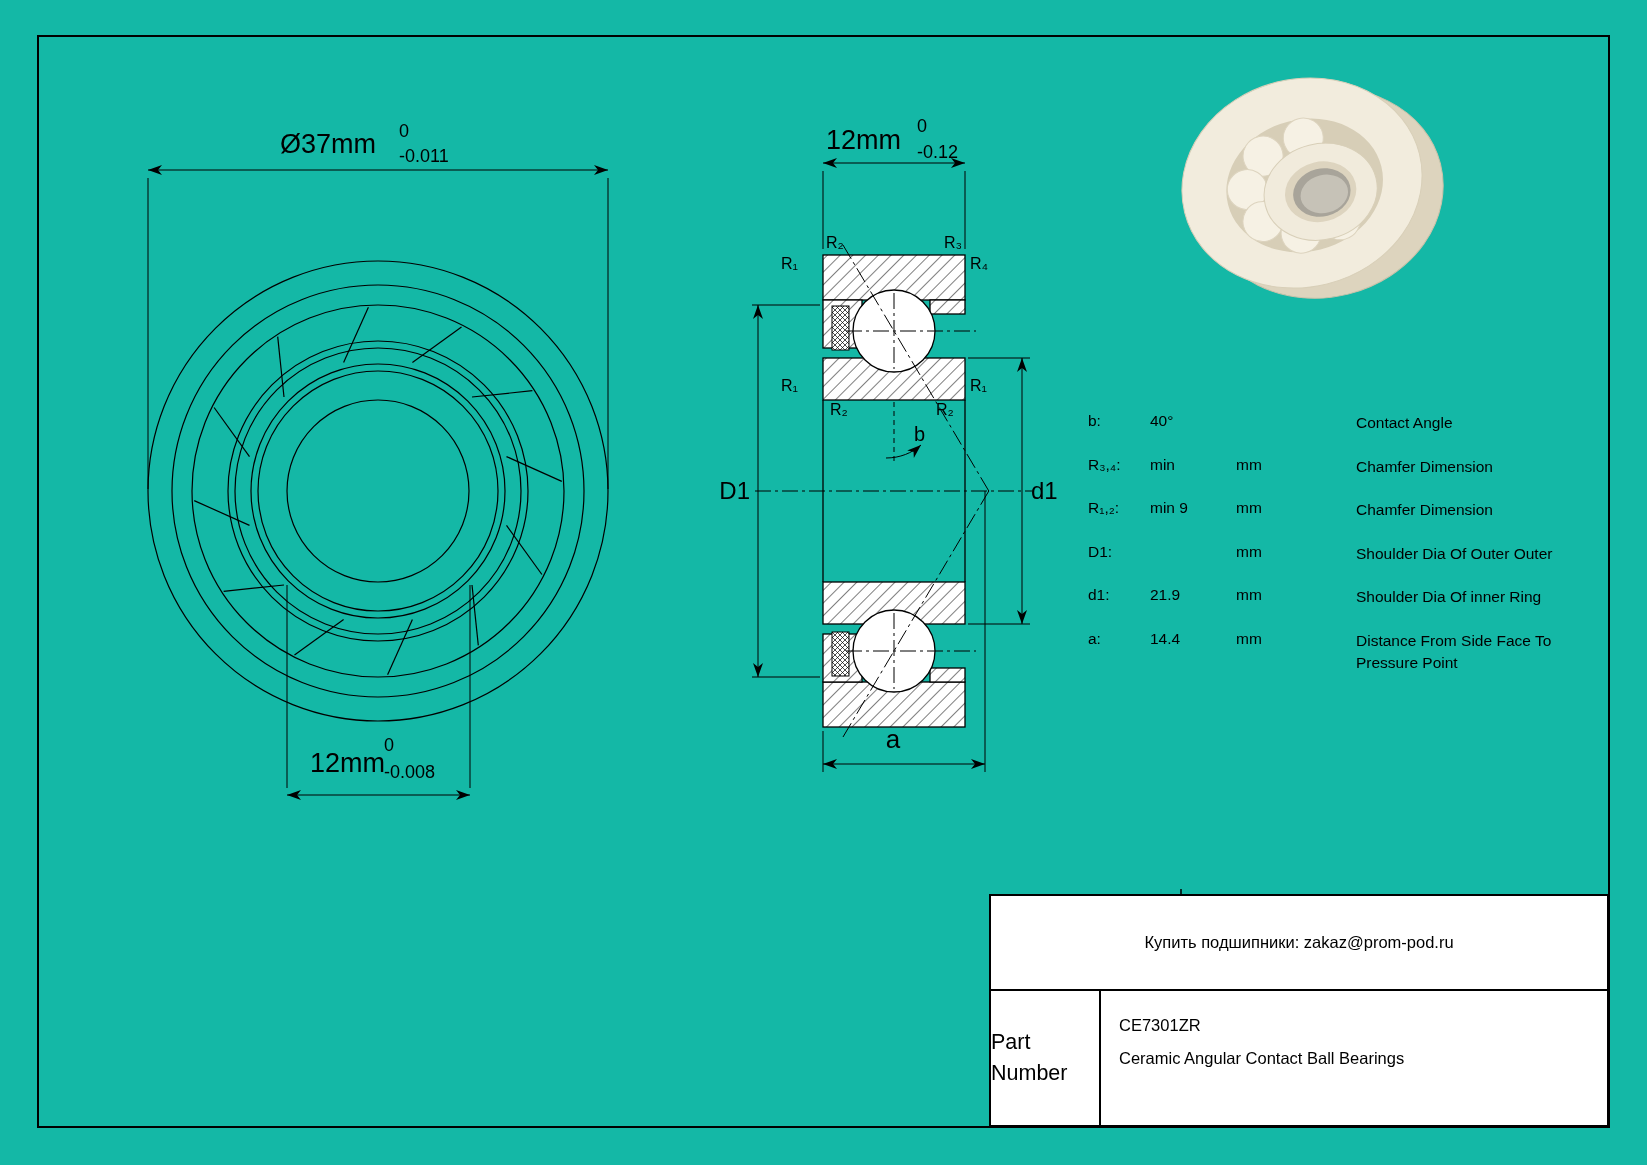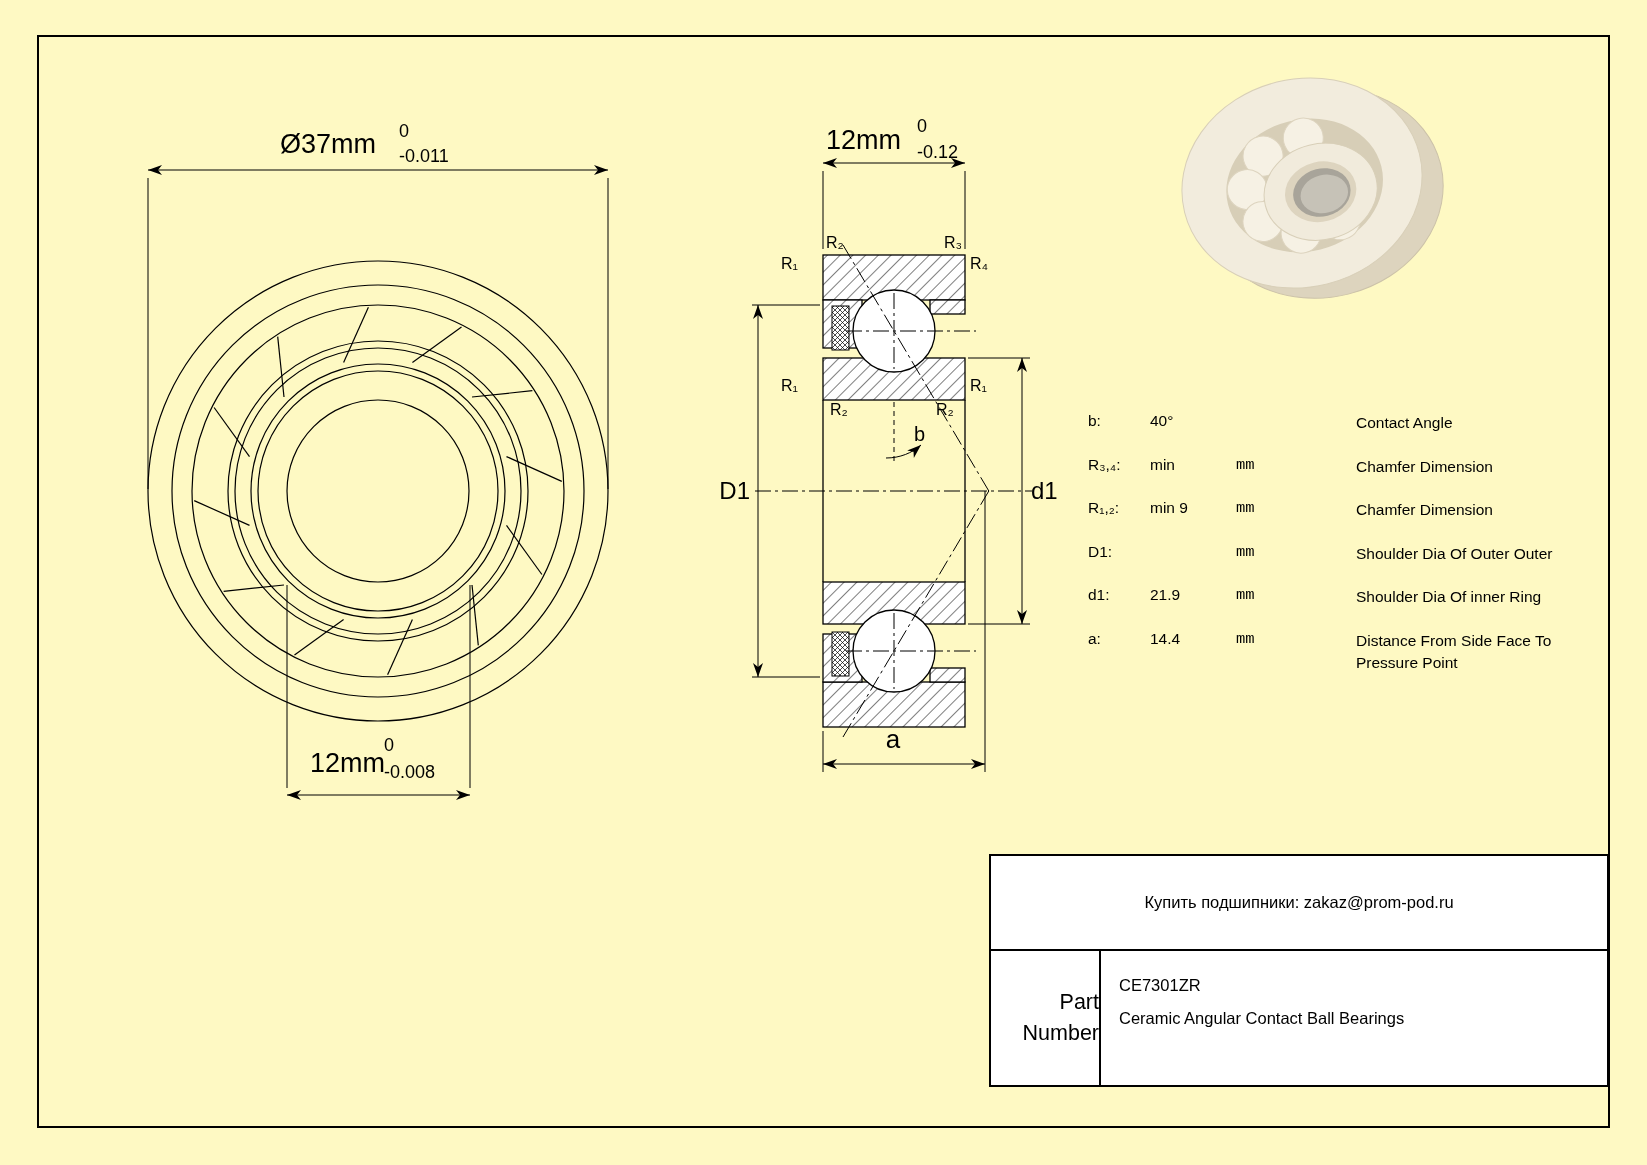--- a/index.html
+++ b/index.html
@@ -1,32 +1,32 @@
 <!DOCTYPE html>
 <html><head>
 <meta charset="utf-8">
 <style>
   html,body{margin:0;padding:0;background:#ffffff;}
-  #page{position:relative;width:1647px;height:1165px;background:#fef9c3;
+  #page{position:relative;width:1647px;height:1165px;background:#14b8a6;
         font-family:"Liberation Sans",sans-serif;color:#000;overflow:hidden;}
   svg{position:absolute;left:0;top:0;}
   svg text{font-family:"Liberation Sans",sans-serif;fill:#000;}
   .spec{position:absolute;left:1088px;top:412px;width:500px;}
   .spec-row{display:flex;height:43.5px;font-size:15.5px;align-items:flex-start;}
   .spec-label{width:62px;}
   .spec-value{width:86px;}
-  .spec-unit{width:72px;font-family:Liberation Mono, monospace;}
+  .spec-unit{width:72px;}
   .spec-desc{width:232px;line-height:1.45;margin-left:48px;}
-  .footer{position:absolute;left:989px;top:854px;width:620px;height:233px;
+  .footer{position:absolute;left:989px;top:894px;width:620px;height:233px;
           border:2px solid #000;box-sizing:border-box;display:flex;flex-direction:column;background:#fff;}
   .footer-top{height:95px;border-bottom:2px solid #000;display:flex;align-items:center;
               justify-content:center;font-size:16.5px;box-sizing:border-box;}
   .footer-bottom{flex:1;display:flex;min-height:0;}
   .footer-part-label{width:110px;border-right:2px solid #000;display:flex;align-items:center;
-                     padding-left:0;font-size:21.5px;line-height:1.45;box-sizing:border-box;text-align:right;}
+                     padding-left:0;font-size:21.5px;line-height:1.45;box-sizing:border-box;}
   .footer-part-info{flex:1;padding:25px 12px 0 18px;font-size:16.5px;}
   .footer-part-number{margin-bottom:14px;}
 </style>
 </head>
 <body>
 
 <div id="page">
 
 <svg width="1647" height="1165" viewBox="0 0 1647 1165">
   <defs>

